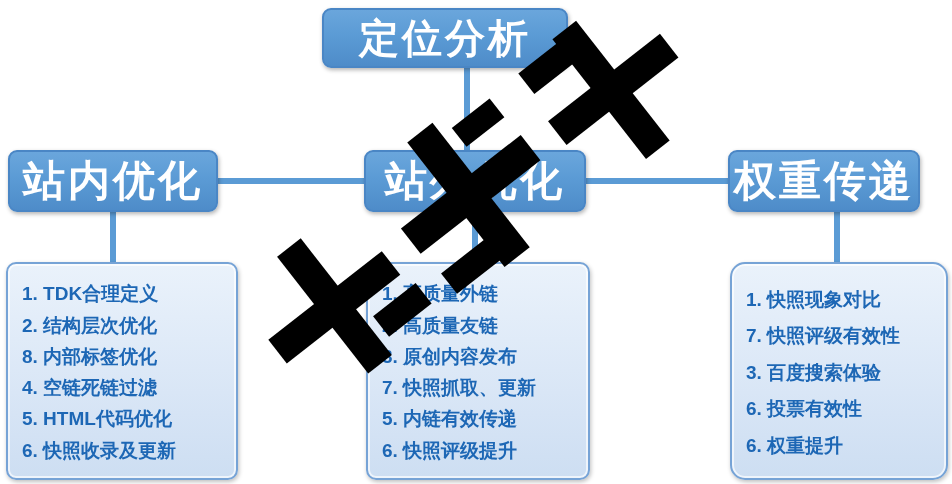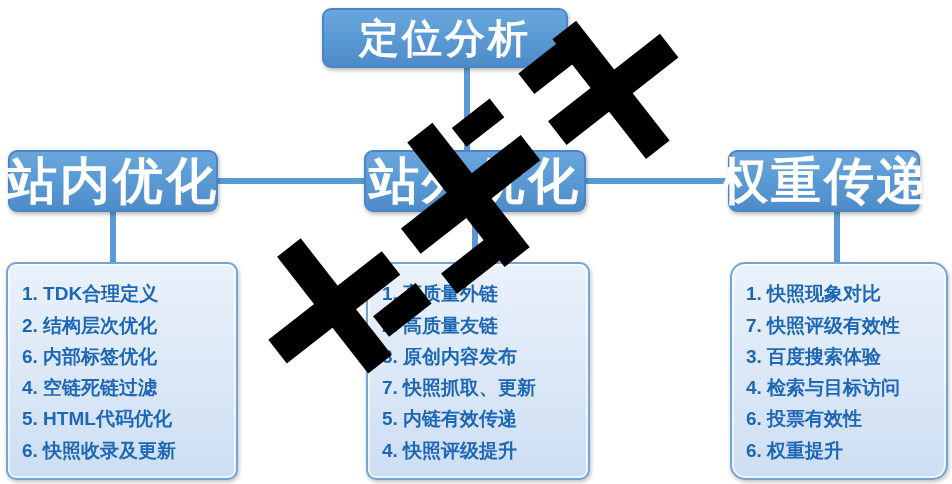--- a/index.html
+++ b/index.html
@@ -30,21 +30,21 @@
     color: #ffffff;
     font-weight: bold;
     display: flex;
     align-items: center;
     justify-content: center;
     letter-spacing: 3px;
     box-sizing: border-box;
     white-space: nowrap;
   }
   .node-top    { left: 322px; top: 8px;   width: 246px; height: 60px; font-size: 40px; }
-  .node-branch { top: 150px; height: 62px; font-size: 50px; }
+  .node-branch { top: 150px; height: 62px; font-size: 42px; }
   .node-b0 { left: 8px;   width: 210px; }
   .node-b1 { left: 364px; width: 222px; }
   .node-b2 { left: 728px; width: 192px; }
 
   
   .list {
     position: absolute;
     z-index: 2;
     top: 262px;
     height: 218px;
@@ -99,40 +99,39 @@
   <div class="node node-branch node-b1">
     <span>站外优化</span>
   </div>
   <div class="node node-branch node-b2">
     <span>权重传递</span>
   </div>
 
   <div class="list list-0">
     <div class="list-item">1. TDK合理定义</div>
     <div class="list-item">2. 结构层次优化</div>
-    <div class="list-item">6. 内部标签优化</div>
+    <div class="list-item">8. 内部标签优化</div>
     <div class="list-item">4. 空链死链过滤</div>
     <div class="list-item">5. HTML代码优化</div>
     <div class="list-item">6. 快照收录及更新</div>
   </div>
 
   <div class="list list-1">
     <div class="list-item">1. 高质量外链</div>
     <div class="list-item">2. 高质量友链</div>
     <div class="list-item">3. 原创内容发布</div>
     <div class="list-item">7. 快照抓取、更新</div>
     <div class="list-item">5. 内链有效传递</div>
-    <div class="list-item">4. 快照评级提升</div>
+    <div class="list-item">6. 快照评级提升</div>
   </div>
 
   <div class="list list-2">
     <div class="list-item">1. 快照现象对比</div>
     <div class="list-item">7. 快照评级有效性</div>
     <div class="list-item">3. 百度搜索体验</div>
-    <div class="list-item">4. 检索与目标访问</div>
     <div class="list-item">6. 投票有效性</div>
     <div class="list-item">6. 权重提升</div>
   </div>
 
   <svg class="watermark" width="952" height="484" viewBox="0 0 952 484" aria-hidden="true">
     <g fill="#000000" transform="rotate(-38 470 200)">
 
       <rect x="225" y="186" width="144" height="30"></rect>
       <rect x="283" y="126" width="30" height="148"></rect>
       <rect x="322" y="232" width="54" height="26"></rect>

